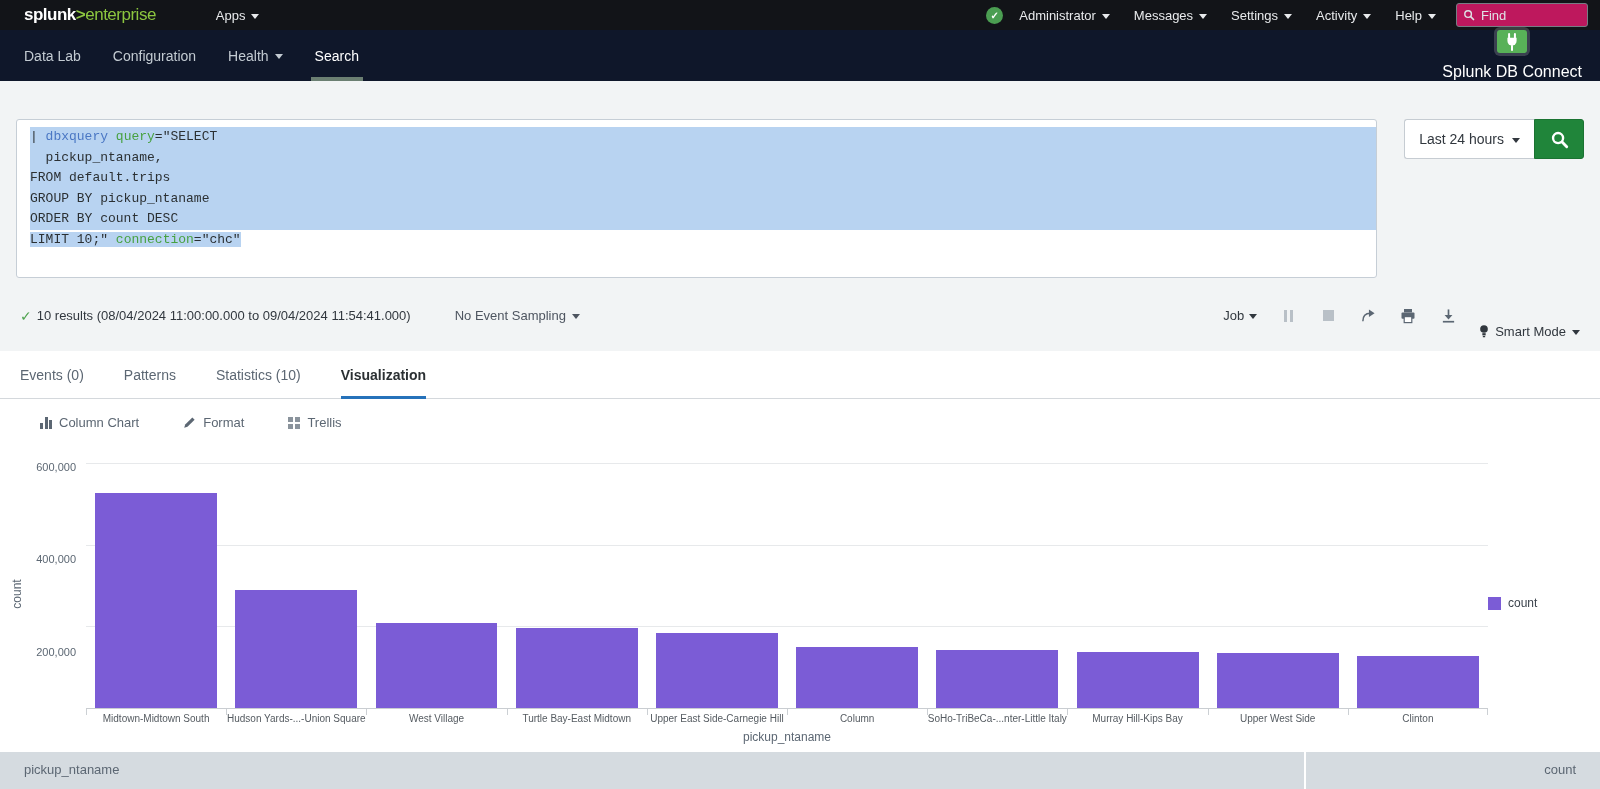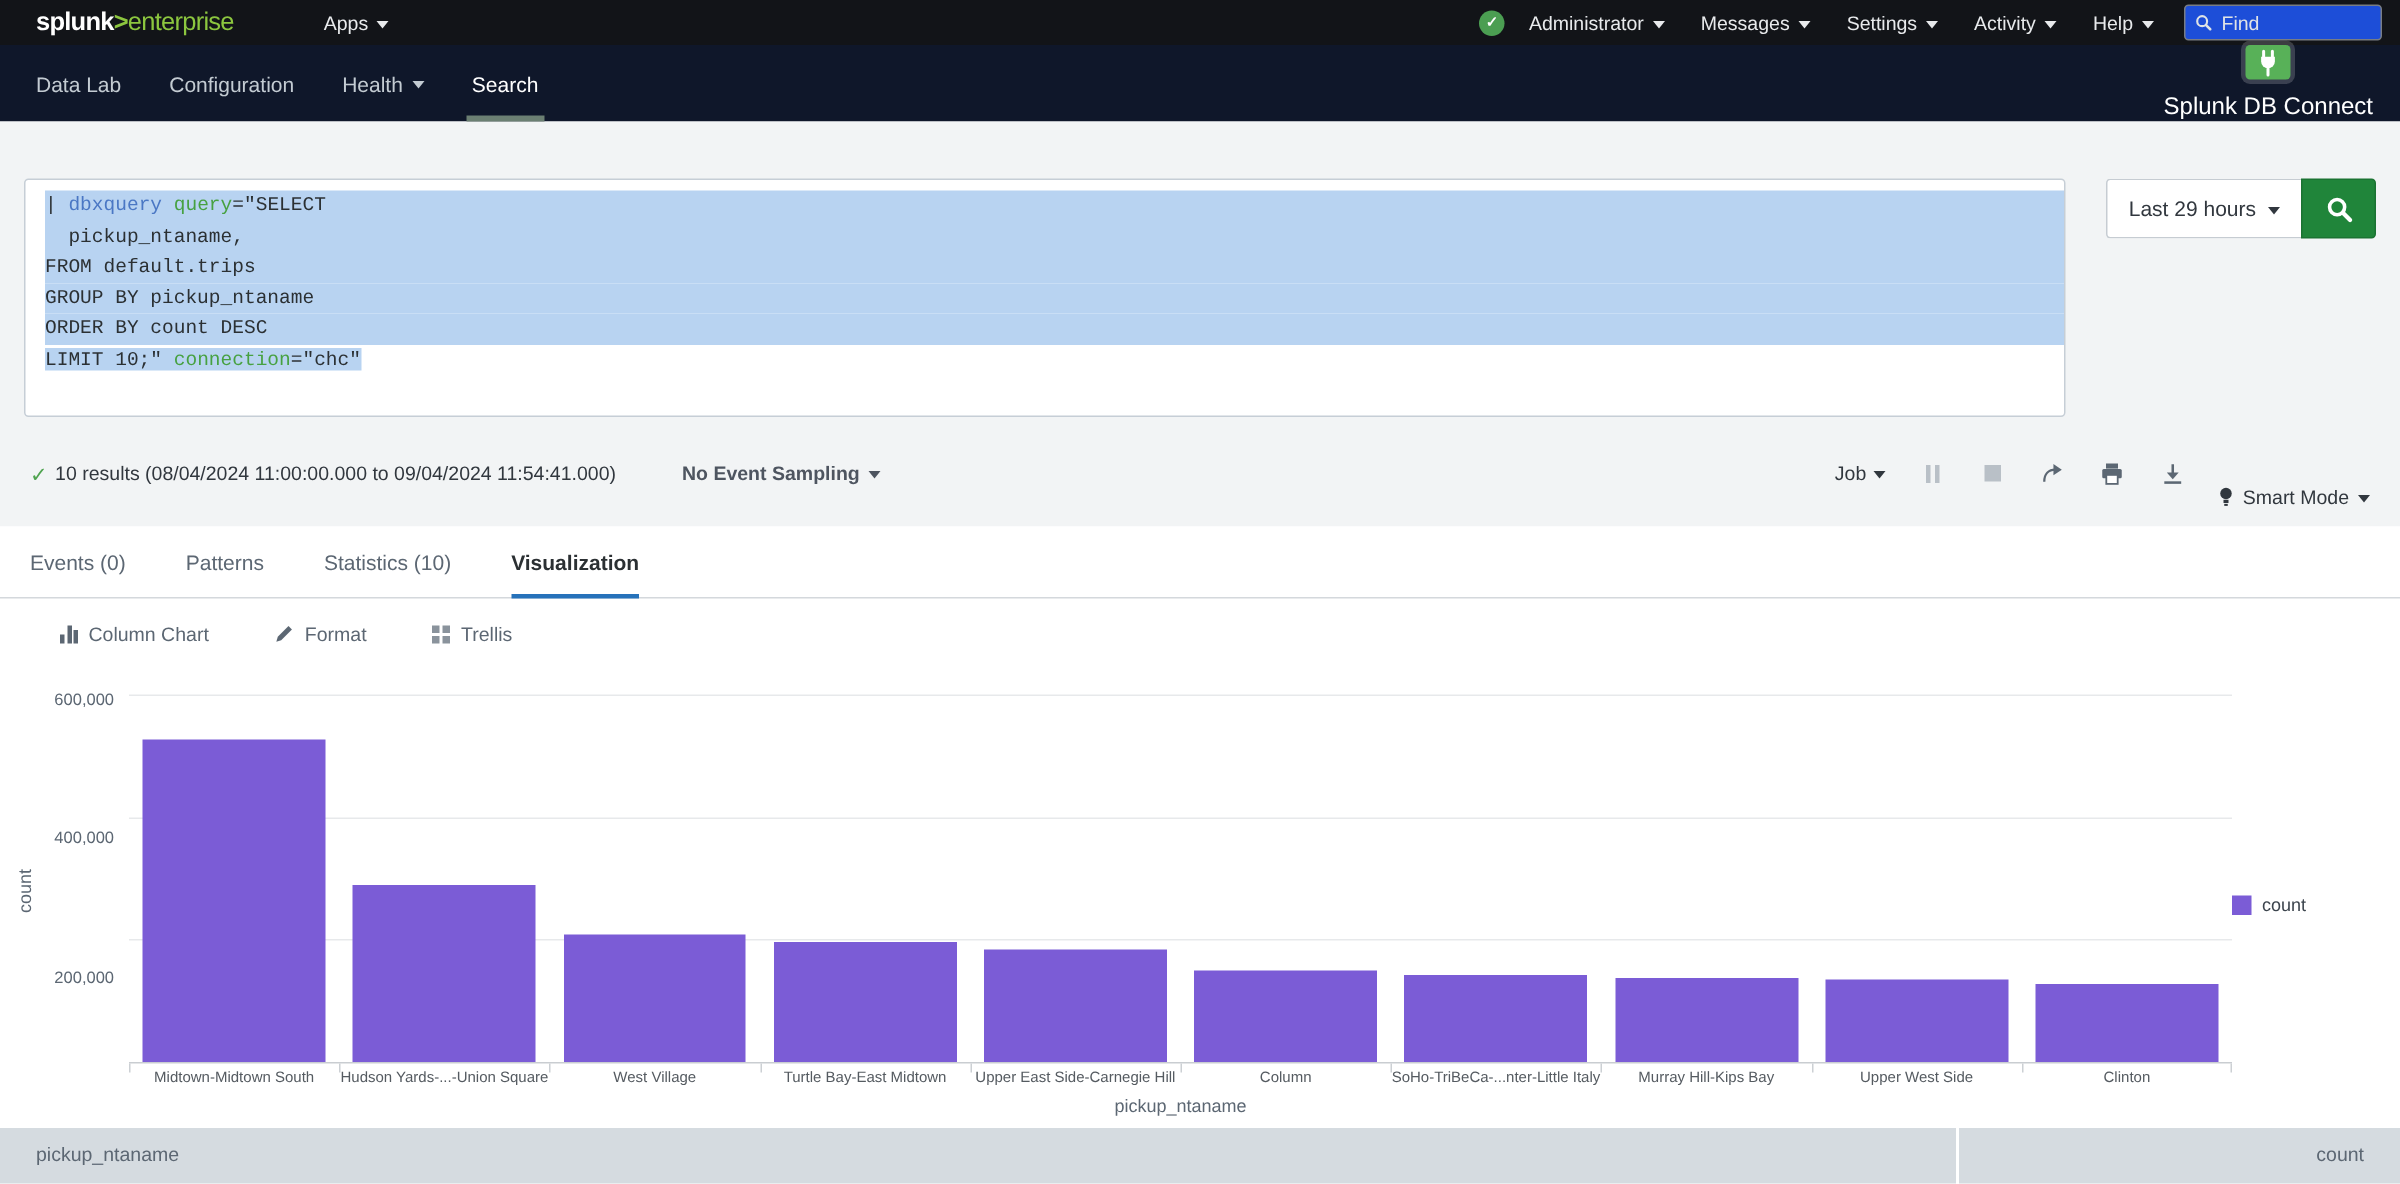--- a/index.html
+++ b/index.html
@@ -18,21 +18,21 @@
   .apps { margin-left:48px; }
   .topbar-spacer { flex:1; }
   .caret { display:inline-block; width:0; height:0; border-left:4px solid transparent;
            border-right:4px solid transparent; border-top:5px solid currentColor;
            margin-top:2px; }
   .status-circle { width:17px; height:17px; border-radius:50%; background:#4b9e52;
                    color:#fff; font-size:10px; font-weight:bold; display:flex;
                    align-items:center; justify-content:center; margin-right:4px; }
   .find-wrap { position:relative; margin:0 12px 0 8px; }
   .find-wrap svg { position:absolute; left:7px; top:6px; }
-  .find-input { width:132px; height:24px; background:#1d4ed8; border:1px solid #787d84;
+  .find-input { width:132px; height:24px; background:#be185d; border:1px solid #787d84;
                 border-radius:3px; color:#e8eaec; font-size:13px; padding:0 6px 0 24px;
                 font-family:"Liberation Sans", sans-serif; }
   .find-input::placeholder { color:#e0e3e6; opacity:1; }
 
   
   .appnav { height:51px; background:#0f172a; display:flex; align-items:stretch;
             color:#c3cbd2; font-size:14px; }
   .nav-item { display:flex; align-items:center; gap:6px; padding:0 16px; cursor:pointer;
               position:relative; white-space:nowrap; }
   .nav-item:first-child { margin-left:8px; }
@@ -73,21 +73,21 @@
               white-space:nowrap; }
   .go-btn { width:50px; height:40px; background:#20853a; border:1px solid #1b7332;
             border-radius:0 3px 3px 0; display:flex; align-items:center;
             justify-content:center; cursor:pointer; }
 
   
   .results-row { display:flex; align-items:center; padding:14px 20px 12px 20px;
                  font-size:13px; color:#31373e; }
   .result-check { color:#4fa34f; font-size:14px; margin-right:5px; }
   .sampling { margin-left:44px; color:#4e5560; cursor:pointer; display:inline-flex;
-              align-items:center; gap:6px;font-weight:bold; }
+              align-items:center; gap:6px; }
   .job-tools { margin-left:auto; display:flex; align-items:center; gap:22px; }
   .job-label { display:inline-flex; align-items:center; gap:5px; cursor:pointer; }
   .tool-icon { display:inline-flex; align-items:center; justify-content:center;
                width:18px; height:16px; cursor:pointer; }
   .pause-bars { display:flex; gap:3px; }
   .pause-bars span { width:3px; height:12px; background:#b9c0c7; }
   .stop-square { width:11px; height:11px; background:#b9c0c7; }
   .smart-mode { display:inline-flex; align-items:center; gap:6px; cursor:pointer;margin-top:32px; }
 
   
@@ -221,21 +221,21 @@
   <div class="search-row">
     <div class="query-box">
         <div class="q-line sel-full"><span class="q-inner"><span class="tok-plain">| </span><span class="tok-command">dbxquery</span><span class="tok-plain"> </span><span class="tok-keyword">query</span><span class="tok-plain">="SELECT</span></span></div>
         <div class="q-line sel-full"><span class="q-inner"><span class="tok-plain">  pickup_ntaname,</span></span></div>
         <div class="q-line sel-full"><span class="q-inner"><span class="tok-plain">FROM default.trips</span></span></div>
         <div class="q-line sel-full"><span class="q-inner"><span class="tok-plain">GROUP BY pickup_ntaname</span></span></div>
         <div class="q-line sel-full"><span class="q-inner"><span class="tok-plain">ORDER BY count DESC</span></span></div>
         <div class="q-line sel-text"><span class="q-inner"><span class="tok-plain">LIMIT 10;" </span><span class="tok-keyword">connection</span><span class="tok-plain">="chc"</span></span></div>
       </div>
     <div class="time-btn">
-      <span>Last 29 hours</span>
+      <span>Last 24 hours</span>
       <span class="caret"></span>
     </div>
     <div class="go-btn">
       <svg width="19" height="19" viewBox="0 0 20 20">
         <circle cx="8.5" cy="8.5" r="5.3" fill="none" stroke="#fff" stroke-width="2.5"></circle>
         <line x1="12.7" y1="12.7" x2="17.6" y2="17.6" stroke="#fff" stroke-width="3" stroke-linecap="round"></line>
       </svg>
     </div>
   </div>
 

